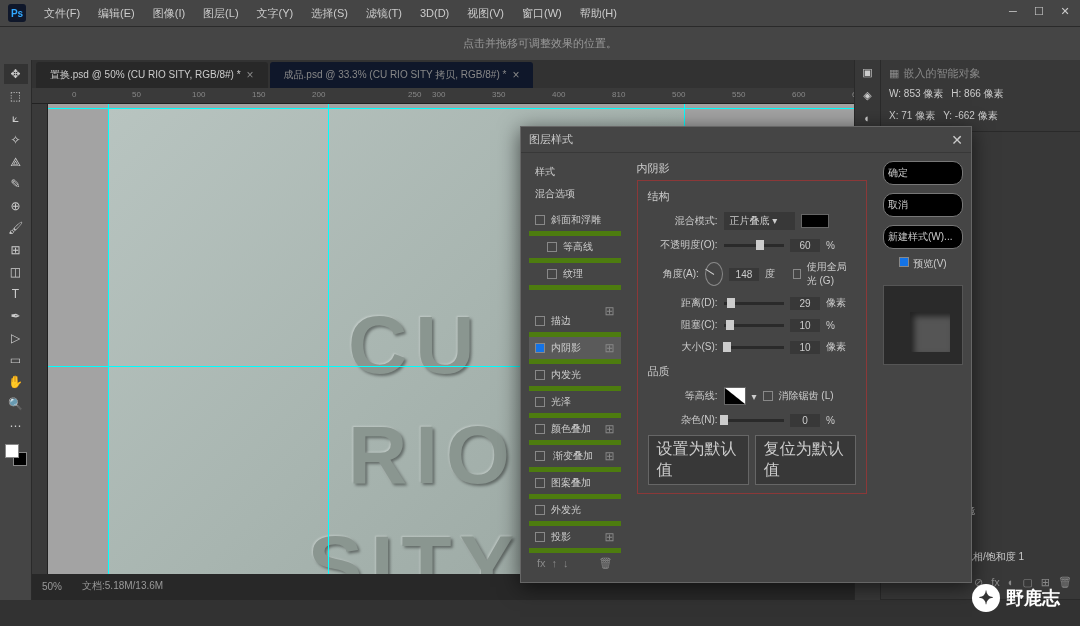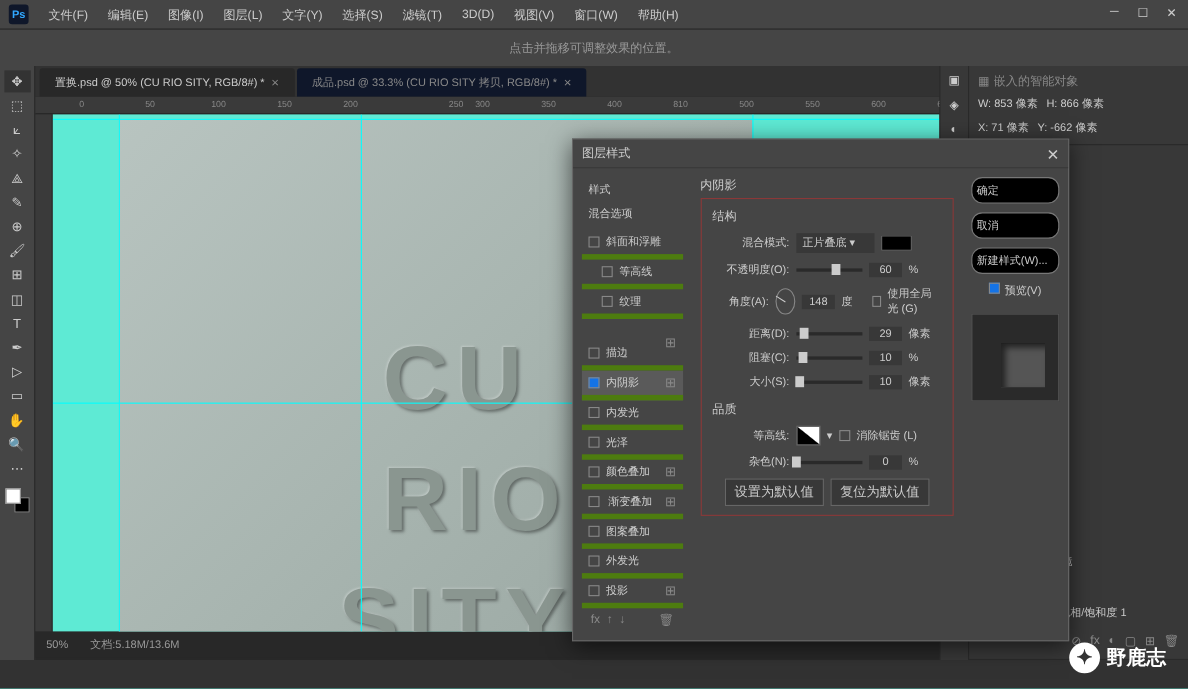--- a/index.html
+++ b/index.html
@@ -19,21 +19,21 @@
 .bg { position: absolute; width: 14px; height: 14px; background: #000; border: 1px solid #888; bottom: 0; right: 0; }
 .canvas-area { flex: 1; background: #282828; position: relative; overflow: hidden; }
 .tabs { height: 28px; background: #323232; display: flex; align-items: flex-end; padding-left: 4px; }
 .tab { padding: 6px 14px; background: #282828; border-top-left-radius: 3px; border-top-right-radius: 3px; margin-right: 2px; cursor: pointer; font-size: 10px; color: #ccc; display: flex; align-items: center; gap: 6px; }
 .tab.inactive { background: #0f172a; color: #888; }
 .tab-close { font-size: 12px; color: #888; }
 .rulers-h { height: 16px; background: #3a3a3a; border-bottom: 1px solid #222; position: relative; font-size: 8px; color: #888; }
 .rulers-h span { position: absolute; top: 2px; }
 .canvas-viewport { position: relative; height: 470px; display: flex; }
 .rulers-v { width: 16px; background: #3a3a3a; border-right: 1px solid #222; }
-.canvas-scroll { flex: 1; position: relative; background: #5eead4; overflow: hidden; }
+.canvas-scroll { flex: 1; position: relative; background: #a3a3a3; overflow: hidden; }
 .artboard { position: absolute; left: 60px; top: 4px; width: 576px; height: 530px; background: linear-gradient(135deg, #b8c4c0 0%, #a8b5b0 50%, #98a5a0 100%); }
 .stone-text { position: absolute; font-size: 82px; font-weight: 900; color: #8a9690; text-shadow: 2px 2px 3px rgba(0,0,0,0.4), -1px -1px 2px rgba(255,255,255,0.3); letter-spacing: 8px; font-family: Arial Black, sans-serif; }
 .guide-h { position: absolute; left: 0; right: 0; height: 1px; background: #00ffff; }
 .guide-v { position: absolute; top: 0; bottom: 0; width: 1px; background: #00ffff; }
 .status-bar { height: 24px; background: #282828; display: flex; align-items: center; padding: 0 10px; gap: 20px; font-size: 10px; color: #999; }
 .panels-right { width: 200px; background: #383838; border-left: 1px solid #2a2a2a; display: flex; flex-direction: column; }
 .panel-section { border-bottom: 1px solid #2a2a2a; padding: 4px; }
 .panel-header { font-size: 10px; padding: 4px; color: #ccc; }
 .layer-item { display: flex; align-items: center; gap: 6px; padding: 3px 4px; cursor: pointer; font-size: 10px; }
 .layer-eye { width: 12px; height: 12px; }
@@ -61,21 +61,21 @@
 .dropdown { background: #383838; padding: 2px 18px 2px 6px; font-size: 10px; position: relative; }
 .color-swatch { width: 28px; height: 14px; background: #000; border: 1px solid #666; }
 .angle-dial { width: 24px; height: 24px; border: 1px solid #888; border-radius: 50%; position: relative; }
 .angle-line { position: absolute; width: 10px; height: 1px; background: #ccc; top: 50%; left: 50%; transform-origin: left; transform: rotate(-148deg); }
 .btn-col { width: 92px; display: flex; flex-direction: column; gap: 8px; }
 .dlg-btn { background: #000000; border: 1px solid #777; padding: 4px; text-align: left; border-radius: 10px; cursor: pointer; font-size: 10px; }
 .preview-check { display: flex; align-items: flex-start; gap: 4px; font-size: 10px; justify-content: center; }
 .preview-box { width: 80px; height: 80px; background: #2a2a2a; margin: 6px auto; border: 1px solid #555; position: relative; }
 .preview-inner { position: absolute; left: 26px; top: 26px; width: 40px; height: 40px; background: #555; box-shadow: inset 4px 4px 6px rgba(0,0,0,0.6); }
 .link-btns { display: flex; gap: 6px; justify-content: center; margin-top: 6px; }
-.link-btn { background: #383838; border: 1px solid #666; padding: 3px 8px; font-size: 12px; cursor: pointer; }
+.link-btn { background: #383838; border: 1px solid #666; padding: 3px 8px; font-size: 16px; cursor: pointer; }
 .contour-swatch { width: 22px; height: 18px; background: linear-gradient(to top right, #000 0%, #000 48%, #fff 52%, #fff 100%); border: 1px solid #666; }
 .dialog-footer-icons { display: flex; gap: 6px; padding: 4px 8px; color: #888; font-size: 11px; }
 .watermark { position: absolute; right: 20px; bottom: 14px; color: #fff; font-size: 18px; font-weight: bold; display: flex; align-items: center; gap: 6px; z-index: 200; }
 .wechat-icon { width: 28px; height: 28px; background: #fff; border-radius: 50%; display: flex; align-items: center; justify-content: center; color: #333; }
 .panel-side-icons { width: 26px; background: #383838; display: flex; flex-direction: column; align-items: center; padding: 6px 0; gap: 10px; border-left: 1px solid #2a2a2a;}
 </style>
 </head>
 <body>
 
 <div class="menubar">

